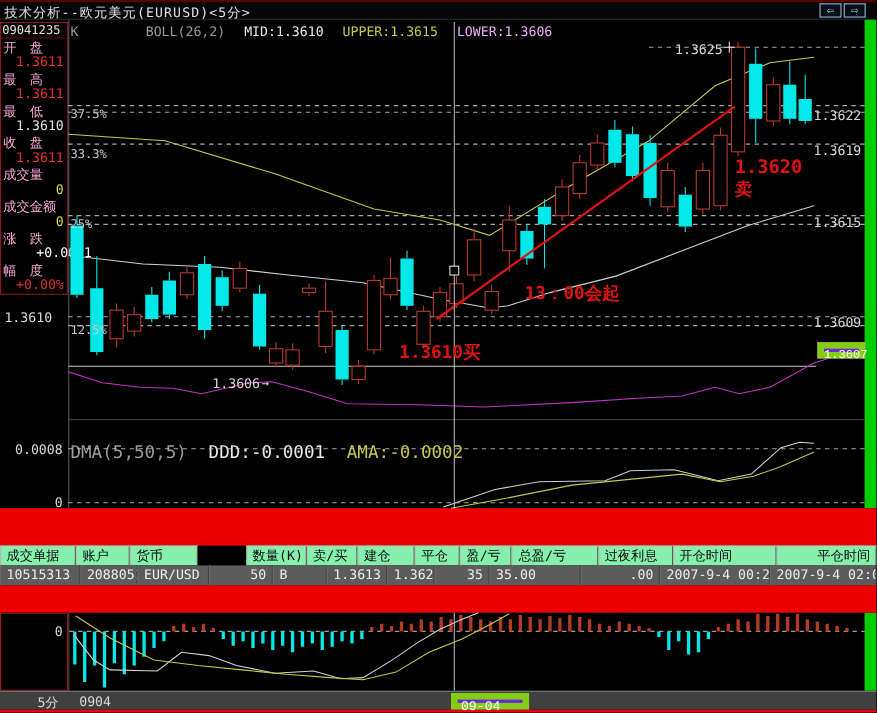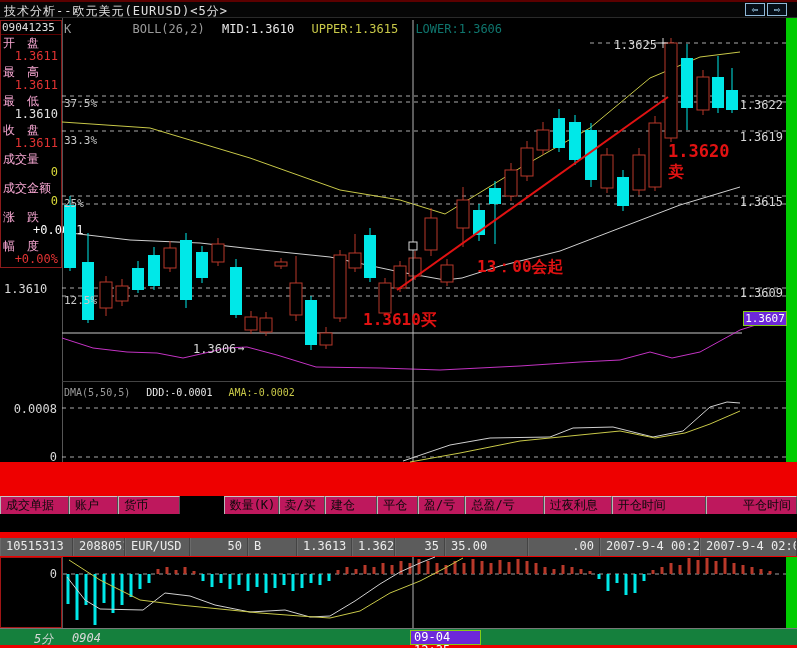--- a/index.html
+++ b/index.html
@@ -14,35 +14,35 @@
   .redstripe{left:0;width:797px;background:#ee0000;}
   .quotebox{left:0;top:20px;width:62px;height:248px;border:1px solid #8b1a1a;background:#000;}
   .qcode{height:13px;line-height:13px;font-size:11px;color:#e0e0e0;padding-left:1px;border-bottom:1px solid #5c0000;}
   .qitems{display:flex;flex-direction:column;justify-content:space-around;height:232px;}
   .qpair{line-height:13px;}
   .qlabel{color:#f9a8d4;font-size:12px;padding-left:2px;white-space:pre;}
   .qvalue{font-size:12px;text-align:right;padding-right:3px;}
   .leftprice{left:4px;top:282px;color:#d8d8d8;font-size:12px;}
   .bollhdr{left:64px;top:22px;font-size:12px;white-space:nowrap;}
   .bollhdr span{margin-right:10px;}
-  .dmahdr{left:64px;top:387px;font-size:10px;white-space:nowrap;}
+  .dmahdr{left:64px;top:401px;font-size:16px;white-space:nowrap;}
   .dmahdr span{margin-right:10px;}
   .vdiv{width:1px;background:#555;}
   .hdiv{height:1px;background:#444;}
   .table{left:0;top:496px;width:797px;}
   .trow{display:flex;}
-  .thcell{height:18px;line-height:17px;font-size:12px;background:#be185d;color:#0a0a0a;
+  .thcell{height:18px;line-height:17px;font-size:12px;background:#86efac;color:#0a0a0a;
           border-left:1px solid #b8b8b8;border-right:1px solid #4f4f4f;border-top:1px solid #c8c8c8;
           padding:0 5px;box-sizing:border-box;overflow:hidden;white-space:nowrap;}
   .tdcell{height:18px;line-height:17px;font-size:12px;background:#5c5c5c;color:#ececec;
           border-left:1px solid #6a6a6a;border-right:1px solid #444;
-          padding:0 5px;box-sizing:border-box;overflow:hidden;white-space:nowrap;margin-top:24px;}
+          padding:0 5px;box-sizing:border-box;overflow:hidden;white-space:nowrap;}
   .botbox{left:0;top:557px;width:62px;height:71px;border:1px solid #a01515;background:#000;}
-  .botbar{left:0;top:628px;width:797px;height:17px;background:#15803d;border-top:1px solid #777;color:#d8d8d8;font-size:12px;font-style:italic;}
-  .bluebox{background:#6d28d9;border:1px solid #84cc16;color:#fff;z-index:6;}
+  .botbar{left:0;top:628px;width:797px;height:17px;background:#404040;border-top:1px solid #777;color:#d8d8d8;font-size:12px;}
+  .bluebox{background:#6d28d9;border:6px solid #84cc16;color:#fff;z-index:6;font-family:Liberation Mono, monospace;}
   svg.overlay{position:absolute;left:0;top:0;z-index:5;pointer-events:none;}
 </style>
 </head>
 <body>
 
 <div class="stage">
 
   <div class="abs titlebar"></div>
   <div class="abs titletext">技术分析--欧元美元(EURUSD)&lt;5分&gt;</div>
   <div class="abs navbtn" style="left:745px;">
@@ -92,21 +92,21 @@
         </div>
       </div>
   </div>
   <div class="abs leftprice">1.3610</div>
 
   <div class="abs bollhdr">
     <span style="color:#9a9a9a;">K</span>
     <span style="color:#9a9a9a;margin-left:44px;">BOLL(26,2)</span>
     <span style="color:#e8e8e8;">MID:1.3610</span>
     <span style="color:#c8c848;">UPPER:1.3615</span>
-    <span style="color:#0f766e;">LOWER:1.3606</span>
+    <span style="color:#f0abfc;">LOWER:1.3606</span>
   </div>
 
   <div class="abs" style="left:62px;top:30px;width:724px;height:350px;"></div>
 
   <div class="abs vdiv" style="left:62px;top:18px;height:444px;"></div>
   <div class="abs vdiv" style="left:62px;top:557px;height:88px;"></div>
   <div class="abs hdiv" style="left:62px;top:381px;width:724px;"></div>
 
   <div class="abs dmahdr">
     <span style="color:#9a9a9a;">DMA(5,50,5)</span>

